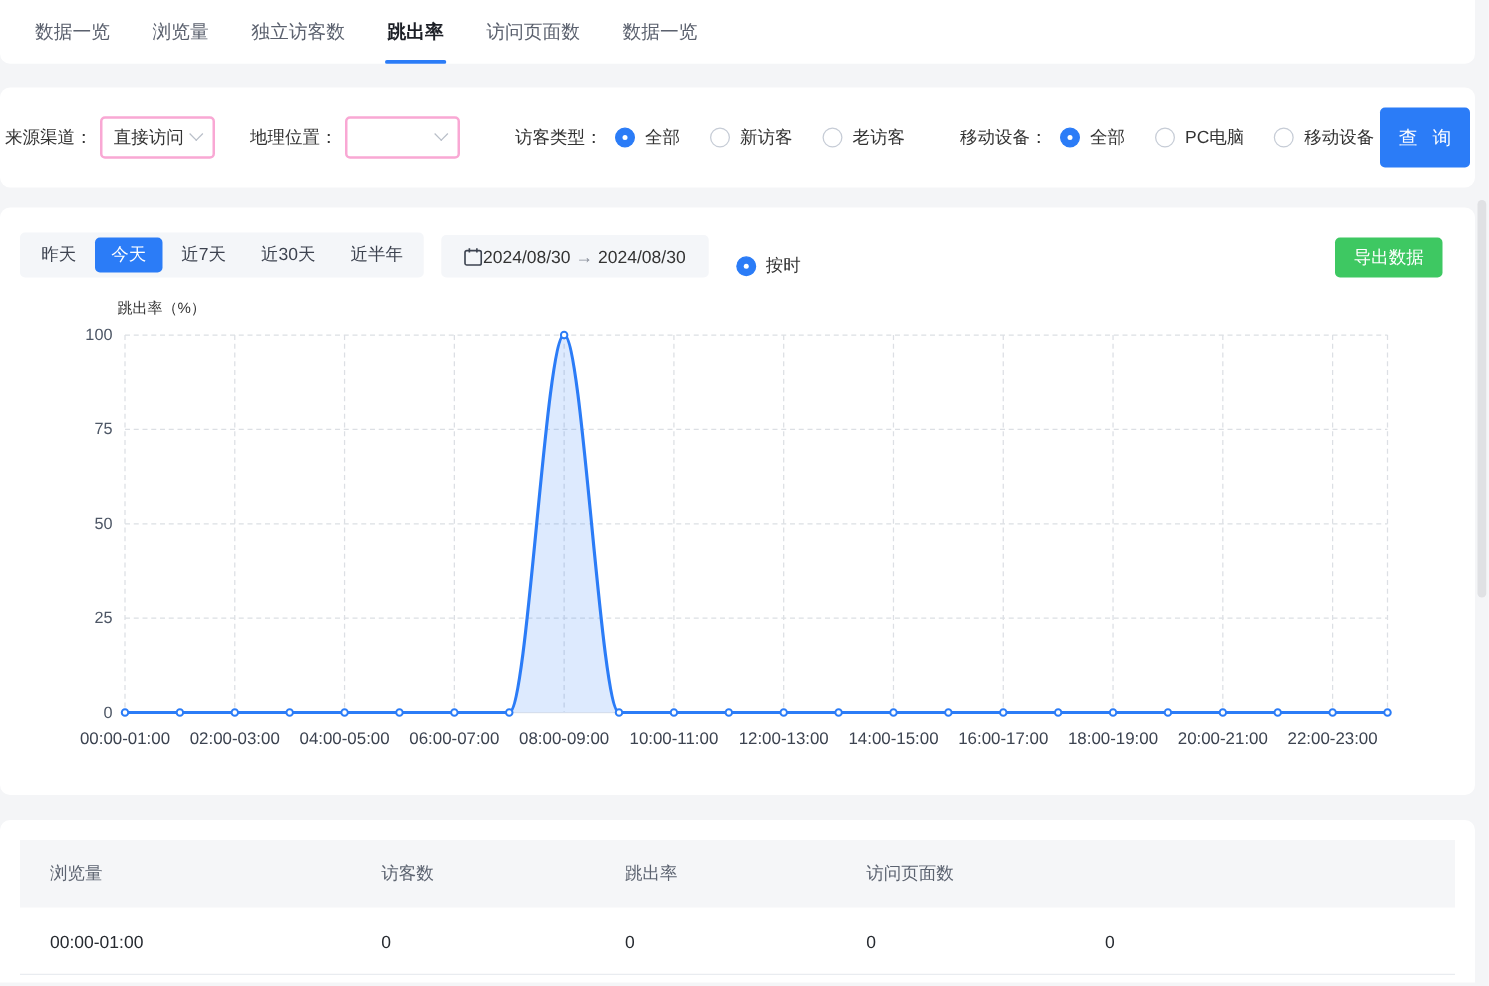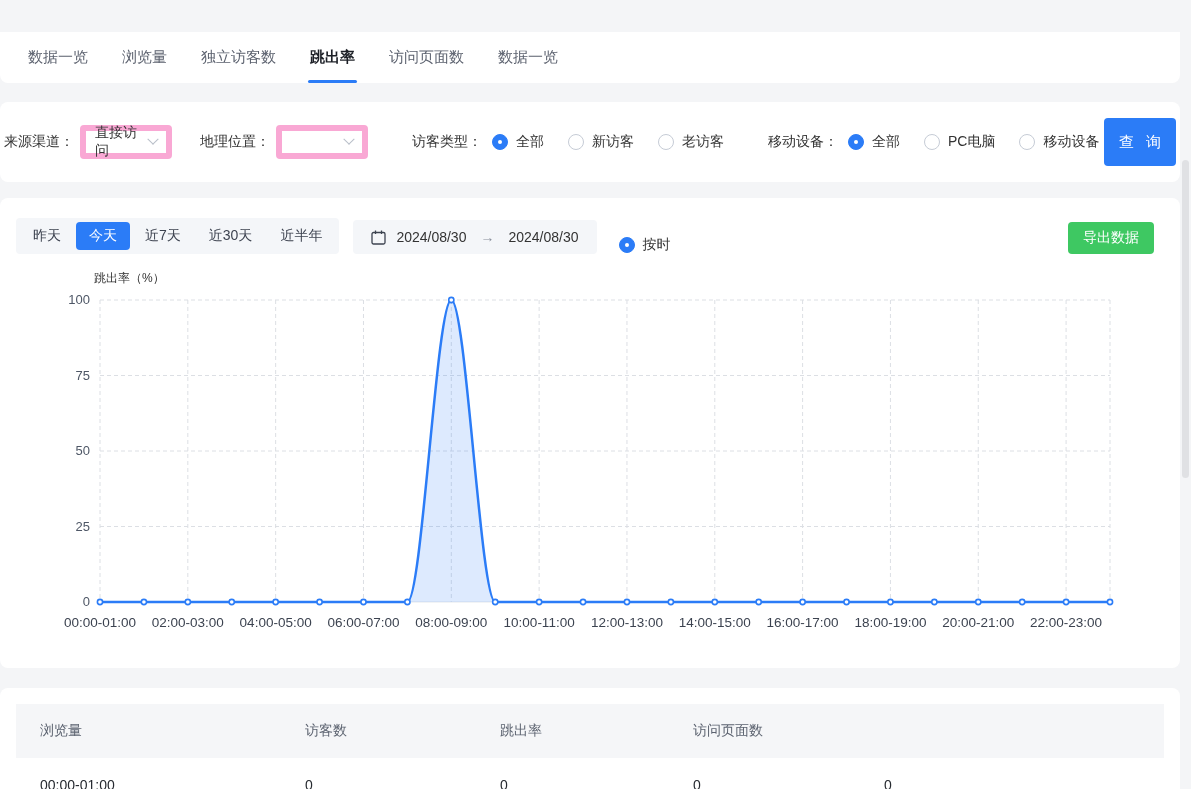--- a/index.html
+++ b/index.html
@@ -1,46 +1,46 @@
 <!DOCTYPE html>
 <html><head>
 <meta charset="utf-8">
 <style>
   * { margin:0; padding:0; box-sizing:border-box; }
   html,body { width:1191px; height:789px; overflow:hidden; }
   body { background:#f4f5f7; font-family:"Liberation Sans","DejaVu Sans",sans-serif; color:#333; position:relative; }
-  .card { position:absolute; left:0; width:1180px; background:#fff; border-radius:8px;margin-top:32px; }
+  .card { position:absolute; left:0; width:1180px; background:#fff; border-radius:8px; }
 
   
   #tabbar { top:0; height:51px; border-radius:0 0 8px 8px; display:flex; align-items:center; padding:0 26px; gap:30px; }
   .tab { position:relative; height:51px; display:flex; align-items:center; font-size:15px; color:#5b616e; cursor:pointer; padding:0 2px; }
   .tab.active { color:#1c1f26; font-weight:bold; }
   .tab.active::after { content:""; position:absolute; left:0; right:0; bottom:0; height:3px; background:#2b7cf7; border-radius:2px; }
 
   
   #filtercard { top:70px; height:80px; display:flex; align-items:center; padding:0 4px; }
   .flabel { font-size:14px; color:#333; white-space:nowrap; }
-  .select { display:flex; align-items:center; justify-content:space-between; width:92px; height:34px; border:6px solid #f9a8d4; border-radius:4px; padding:0 9px; margin-left:6px; background:#fff; cursor:pointer; }
+  .select { display:flex; align-items:center; justify-content:space-between; width:92px; height:34px; border:2px solid #f9a8d4; border-radius:4px; padding:0 9px; margin-left:6px; background:#fff; cursor:pointer; }
   .select .val { font-size:14px; color:#333; }
   .chev { width:8px; height:8px; border-right:1.5px solid #b9bfc9; border-bottom:1.5px solid #b9bfc9; transform:rotate(45deg) translate(-2px,-2px); flex:none; }
   .radio-row { display:flex; align-items:center; gap:8px; cursor:pointer; }
   .radio { width:16px; height:16px; border:1px solid #c6ccd6; border-radius:50%; background:#fff; position:relative; flex:none; }
   .radio.checked { border-color:#2b7cf7; background:#2b7cf7; }
   .radio.checked::after { content:""; position:absolute; left:5px; top:5px; width:4px; height:4px; background:#fff; border-radius:50%; }
   .radio-label { font-size:14px; color:#333; }
   .rgroup { display:flex; align-items:center; gap:24px; margin-left:10px; }
   #query-btn { margin-left:auto; width:72px; height:48px; background:#2b7cf7; color:#fff; font-size:15px; border:none; border-radius:4px; cursor:pointer; letter-spacing:4px; padding-left:4px; }
 
   
   #chartcard { top:166px; height:470px; }
   #chart-controls { position:absolute; top:22px; left:16px; right:26px; height:34px; display:flex; align-items:flex-end; }
   #segmented { display:flex; align-items:center; background:#f4f6f9; border-radius:4px; padding:4px; gap:2px; }
   .seg-item { font-size:14px; color:#3d4350; padding:5px 13px; border-radius:4px; cursor:pointer; white-space:nowrap; }
   .seg-item.active { background:#2b7cf7; color:#fff; }
-  #datebox { display:flex; align-items:center; margin-left:14px; background:#f4f6f9; border-radius:4px; height:34px; padding:0 18px; gap:10px; cursor:pointer; }
+  #datebox { display:flex; align-items:center; margin-left:14px; background:#f4f6f9; border-radius:4px; height:34px; padding:0 18px; cursor:pointer; }
   #datebox .dtxt { font-size:14px; color:#333; }
   #datebox .arrow { font-size:14px; color:#8a909c; padding:0 4px; }
   #granularity { display:flex; align-items:center; gap:8px; margin-left:22px; cursor:pointer; }
   #export-btn { margin-left:auto; width:86px; height:32px; background:#3ec862; color:#fff; font-size:14px; border:none; border-radius:4px; cursor:pointer; }
   #chart-title { position:absolute; left:94px; top:72px; font-size:12px; color:#333; }
   #chart-svg { position:absolute; left:0; top:94px; }
 
   
   #tablecard { top:656px; height:130px; padding:16px 16px 0 16px; border-radius:8px 8px 0 0; overflow:hidden; }
   .trow { display:grid; grid-template-columns:265px 195px 193px 191px 1fr; align-items:center; }

